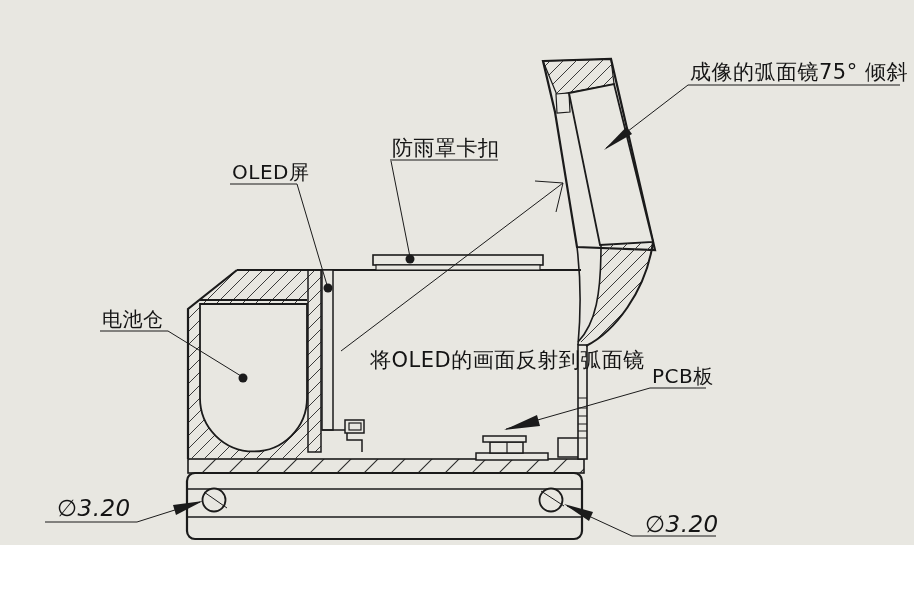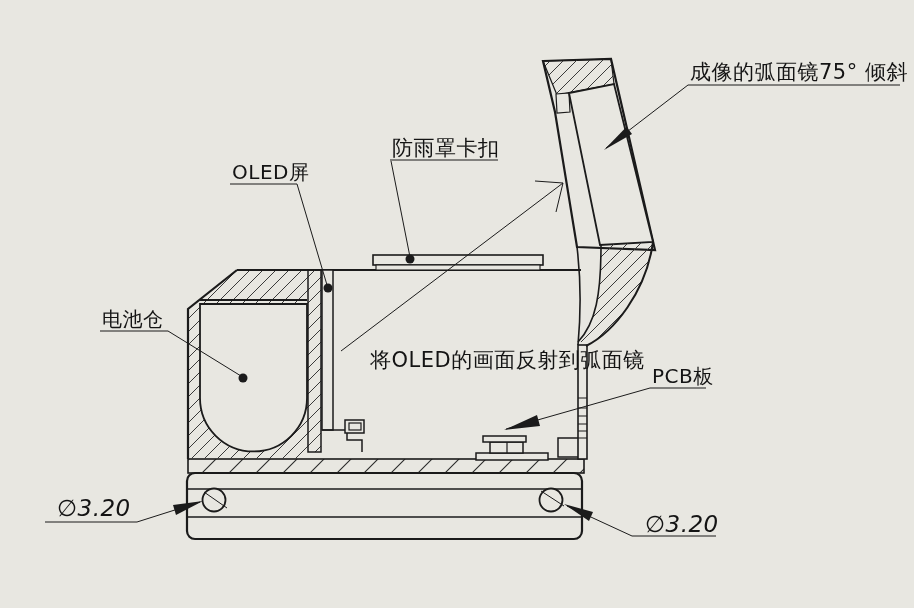--- a/index.html
+++ b/index.html
@@ -1,17 +1,17 @@
 <!DOCTYPE html>
 <html><head>
 <meta charset="utf-8">
 <style>
   html,body{margin:0;padding:0;}
   body{font-family:"DejaVu Sans",sans-serif;}
-  .stage{position:relative;width:914px;height:608px;background:#e8e7e1;overflow:hidden;}
+  .stage{position:relative;width:914px;height:545px;background:#e8e7e1;overflow:hidden;}
   svg{display:block;}
   text{fill:#141414;}
   .cad-text{font-family:"DejaVu Sans",sans-serif;letter-spacing:0.5px;}
   .dim-text{font-style:italic;}
 </style>
 </head>
 <body>
 
 <div class="stage">
 <svg width="914" height="608" viewBox="0 0 914 608">

